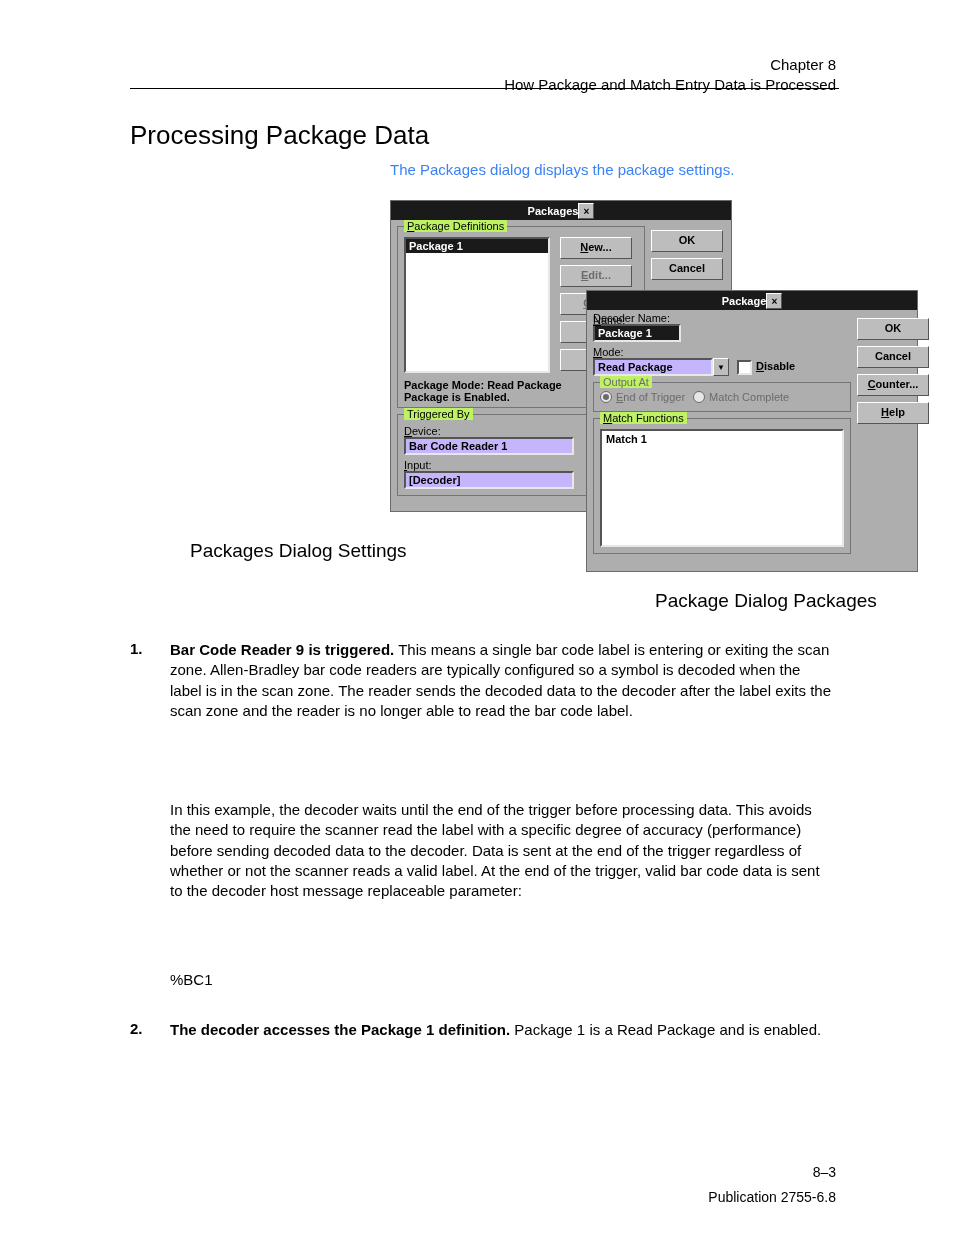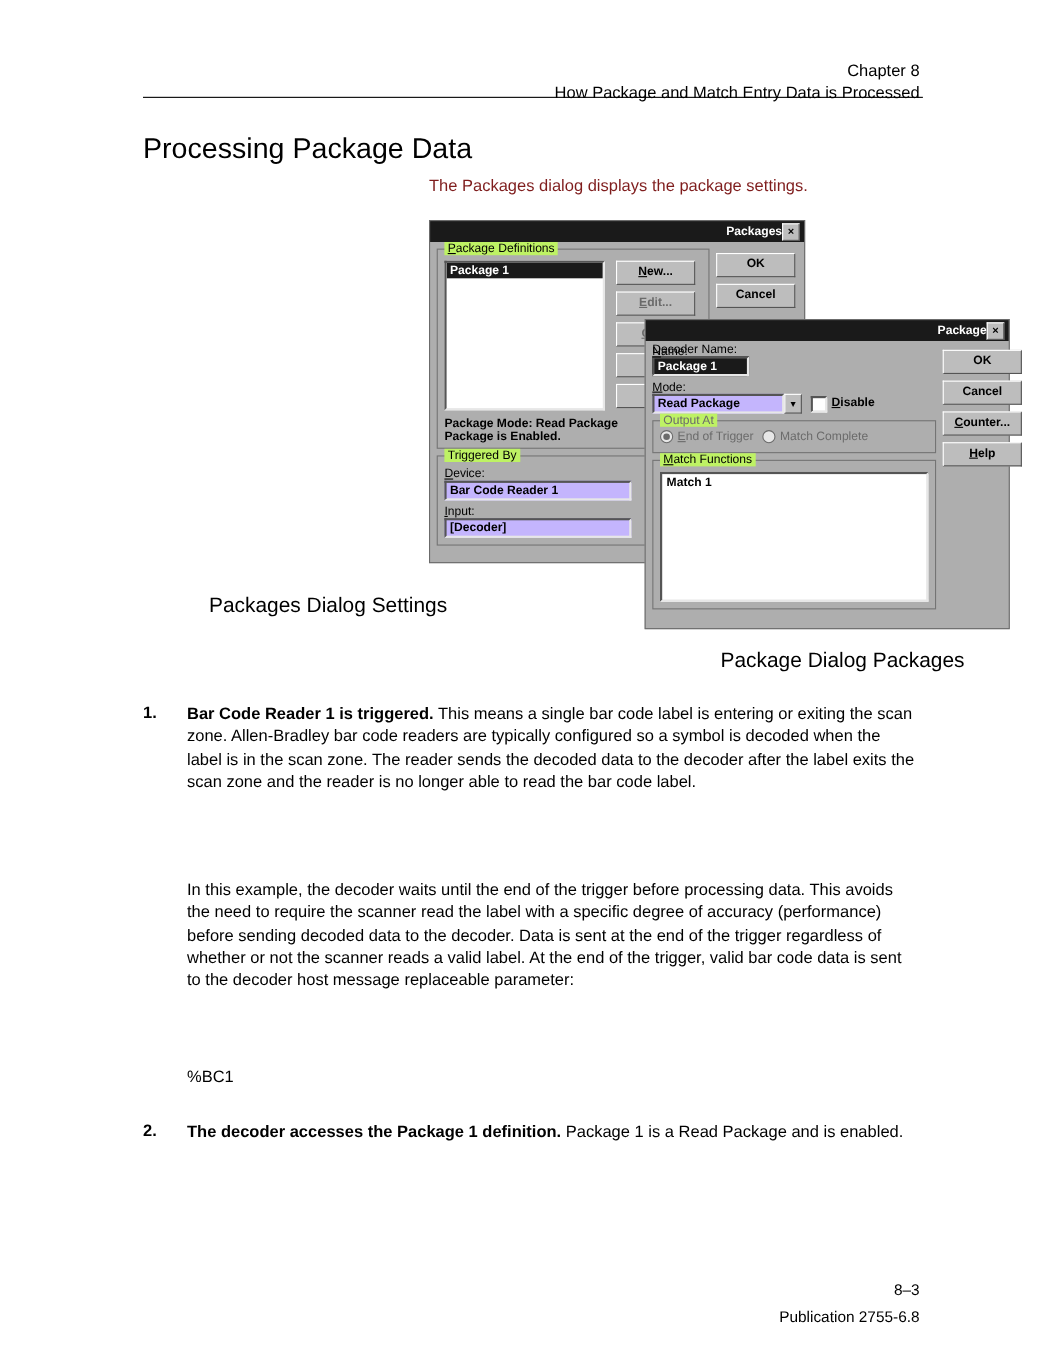--- a/index.html
+++ b/index.html
@@ -1,23 +1,23 @@
 <!DOCTYPE html>
 <html><head>
 <meta charset="utf-8">
 <style>
 html,body{margin:0;padding:0;background:#fff;font-family:Arial,Helvetica,sans-serif;color:#000}
 .page{width:954px;height:1235px;position:relative}
 .rule{position:absolute;left:130px;right:115px;top:88px;border-top:1px solid #000}
 .header-right{position:absolute;right:118px;top:55px;text-align:right;font-size:15px;line-height:1.3}
 .section-title{position:absolute;left:130px;top:120px;font-size:26px}
-.intro{position:absolute;left:390px;top:160px;right:118px;font-size:15px;line-height:1.35;color:#7f1d1d}
+.intro{position:absolute;left:390px;top:160px;right:118px;font-size:15px;line-height:1.35;color:#3b82f6}
 .screenshot-area{position:absolute;left:390px;top:200px;width:536px;height:372px}
 .win{position:absolute;background:#aeaeae;border:1px solid #6b6b6b;font-family:"MS Sans Serif",Tahoma,Arial,sans-serif;font-size:11px;color:#000}
-.titlebar{height:18px;background:#1a1a1a;color:#fff;padding:1px 4px 0 4px;font-weight:bold;display:flex;justify-content:flex-end;align-items:center}
+.titlebar{height:18px;background:#1a1a1a;color:#fff;padding:1px 4px 0 4px;font-weight:bold;display:flex;justify-content:center;align-items:center}
 .close-x{width:14px;height:14px;background:#bdbdbd;border:1px solid #fff;border-right-color:#555;border-bottom-color:#555;display:flex;align-items:center;justify-content:center;font-weight:bold;color:#000;font-size:10px}
 .group{border:1px solid #747474;margin:6px;padding:10px 6px 6px 6px;position:relative}
 .group-legend{position:absolute;top:-7px;left:6px;background:#bef264;padding:0 3px;font-size:11px}
 .listbox{width:142px;height:132px;background:#fff;border:2px solid #555;border-right-color:#e7e7e7;border-bottom-color:#e7e7e7;overflow:hidden}
 .listbox .sel{background:#1a1a1a;color:#fff;padding:1px 3px;font-weight:bold}
 .sunken{background:#c4b5fd;border:2px solid #555;border-right-color:#e7e7e7;border-bottom-color:#e7e7e7;padding:1px 3px;font-size:11px}
 .btn{width:70px;height:20px;background:#bdbdbd;border:1px solid #fff;border-right-color:#555;border-bottom-color:#555;text-align:center;font-size:11px;line-height:18px;font-weight:bold}
 .btn.dis{color:#6b6b6b}
 .small-label{font-size:11px}
 .underline-first::first-letter{text-decoration:underline}
@@ -142,21 +142,21 @@
       </div>
     </div>
   </div>
 </div>
 
 <div class="caption" style="left:190px;top:540px">Packages Dialog Settings</div>
 <div class="caption" style="left:655px;top:590px">Package Dialog Packages</div>
 
 <div class="num-heading" style="top:640px">1.</div>
 <div class="num-body" style="top:640px">
-  <b>Bar Code Reader 1 is triggered.</b>
+  <b>Bar Code Reader 9 is triggered.</b>
   <span>This means a single bar code label is entering or exiting the scan zone. Allen-Bradley bar code readers are typically configured so a symbol is decoded when the label is in the scan zone. The reader sends the decoded data to the decoder after the label exits the scan zone and the reader is no longer able to read the bar code label.</span>
 </div>
 <div class="num-body" style="top:800px">
   <span>In this example, the decoder waits until the end of the trigger before processing data. This avoids the need to require the scanner read the label with a specific degree of accuracy (performance) before sending decoded data to the decoder. Data is sent at the end of the trigger regardless of whether or not the scanner reads a valid label. At the end of the trigger, valid bar code data is sent to the decoder host message replaceable parameter:</span>
 </div>
 <div class="num-body" style="top:970px">%BC1</div>
 
 <div class="num-heading" style="top:1020px">2.</div>
 <div class="num-body" style="top:1020px">
   <b><span>The decoder accesses the </span><span>Package 1</span><span> definition.</span></b><span> Package 1 is a Read Package and is enabled.</span>

